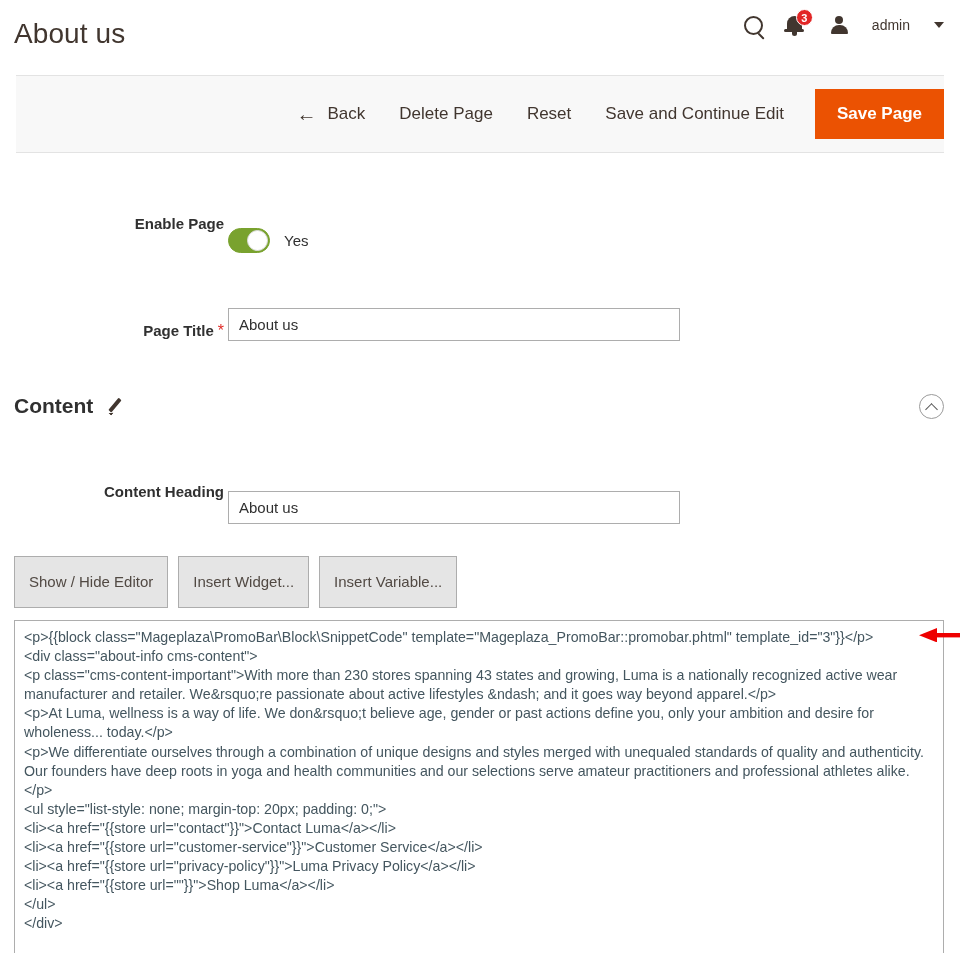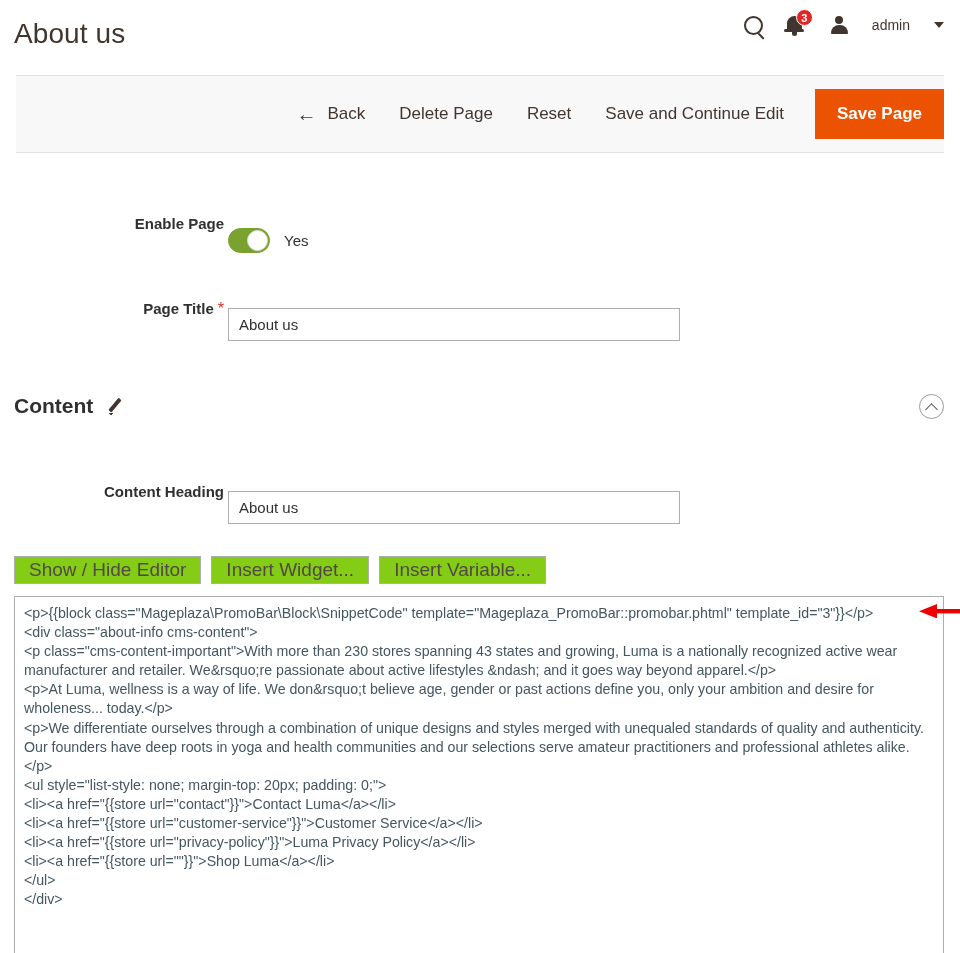--- a/index.html
+++ b/index.html
@@ -228,21 +228,21 @@
     width: 21px; height: 21px;
     background: #ffffff;
     border-radius: 50%;
     border: 1px solid #dcdcdc;
   }
   .toggle-text {
     font-size: 15px;
     color: #303030;
   }
 
-  .row-page-title { margin-top: 37px; }
+  .row-page-title { margin-top: 37px; align-items: flex-end; }
   .text-input {
     width: 452px;
     height: 33px;
     border: 1px solid #adadad;
     background: #ffffff;
     font-family: "Liberation Sans", sans-serif;
     font-size: 15px;
     color: #303030;
     padding: 0 10px;
     outline: none;
@@ -313,26 +313,26 @@
 
   .row-content-heading { margin-top: 36px; }
 
   
   .editor-buttons {
     margin: 32px 0 0 14px;
     display: flex;
     gap: 10px;
   }
   .editor-btn {
-    background: #84cc16;
+    background: #e5e5e5;
     border: 1px solid #adadad;
     font-family: "Liberation Sans", sans-serif;
-    font-size: 19px;
+    font-size: 15px;
     color: #514943;
-    padding: 4px 14px;
+    padding: 16px 14px;
     cursor: pointer;
     line-height: 18px;
     border-radius: 0;
     white-space: nowrap;
   }
 
   
   .editor-wrap {
     position: relative;
     margin: 12px 16px 0 14px;

